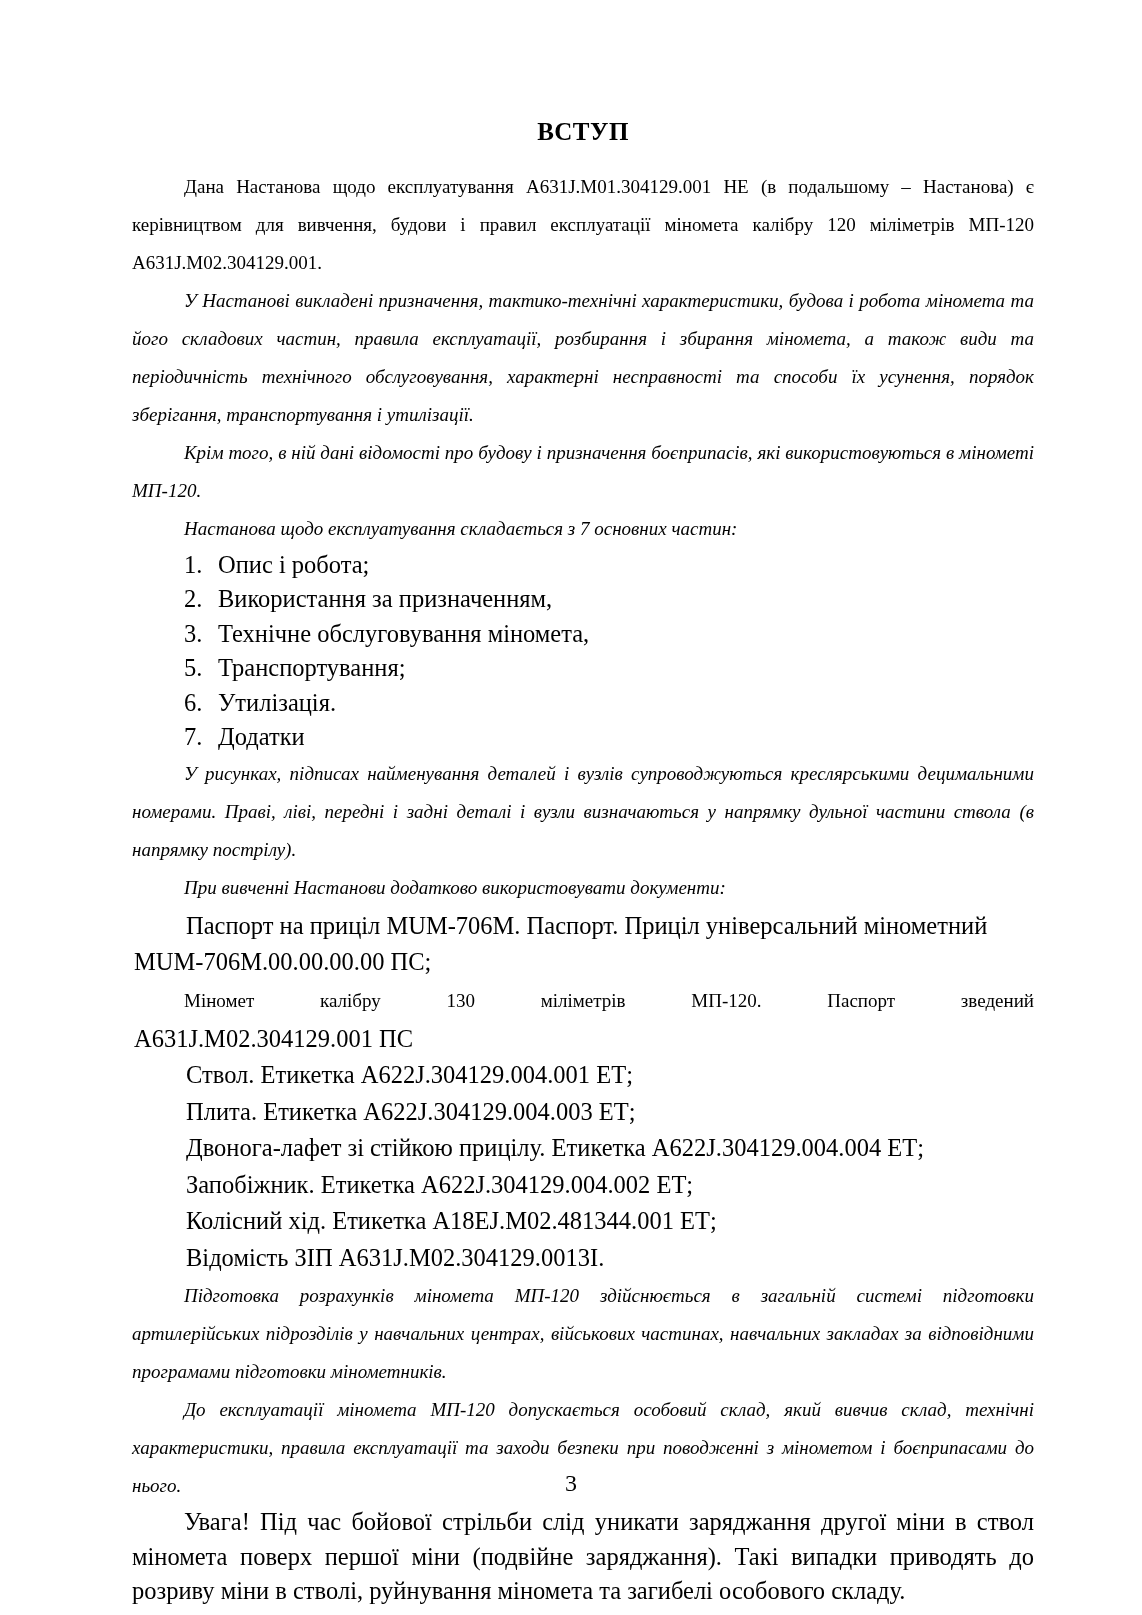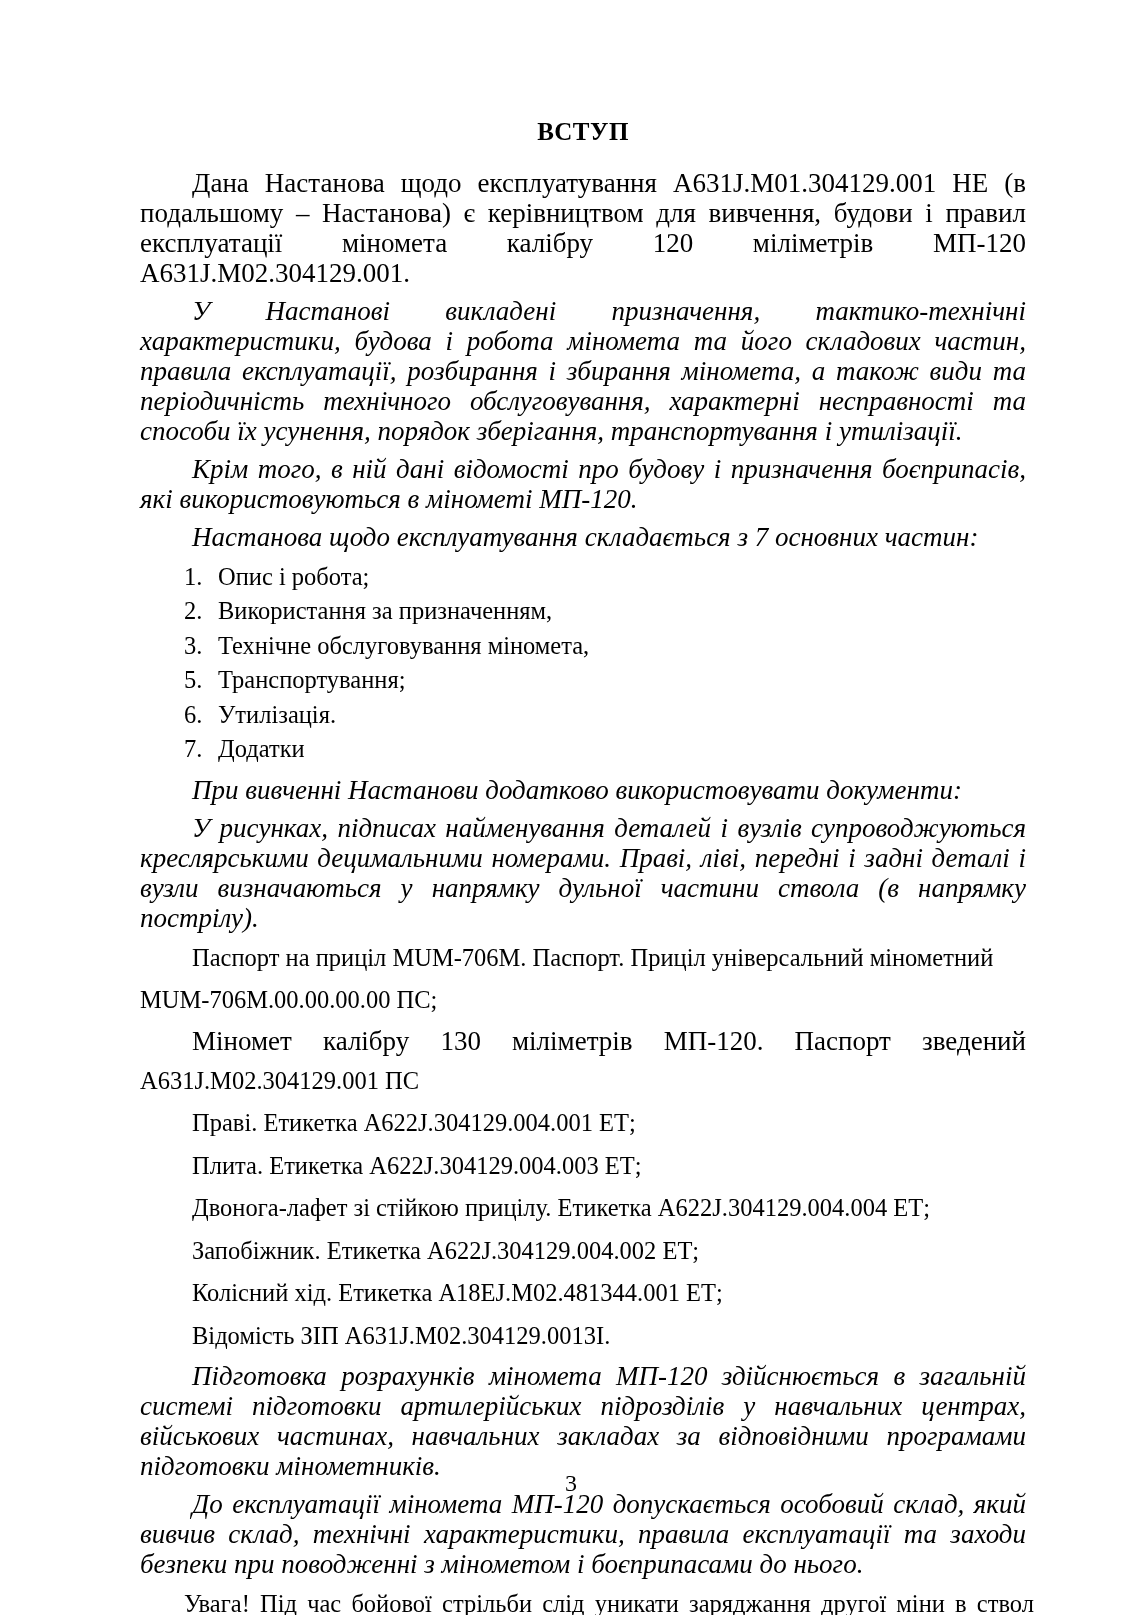--- a/index.html
+++ b/index.html
@@ -25,37 +25,37 @@
   }
   .doc-title {
     text-align: center;
     font-weight: bold;
     font-size: 25px;
     letter-spacing: 0.5px;
     margin: 0 0 22px 0;
     line-height: 1.1;
   }
   p.para {
-    margin: 8px;
+    margin: 0;
     text-align: justify;
     text-justify: inter-word;
-    font-size: 27px;
-    line-height: 30px;
+    font-size: 19px;
+    line-height: 38px;
     text-indent: 52px;
     hyphens: manual;
   }
   p.para.lastline-left {
     text-align-last: left;
     font-style: italic;
   }
   p.para.forcejust {
     text-align-last: justify;
   }
   p.ref {
-    margin: 8px;
+    margin: 2px;
     text-align: left;
     font-size: 24.5px;
     line-height: 34.5px;
     text-indent: 52px;
   }
   p.ref.cont {
     text-indent: 0;
   }
   ol.parts-list {
     margin: 0;
@@ -116,31 +116,31 @@
 
     <ol class="parts-list">
       <li><span class="num">1.</span><span>Опис і робота;</span></li>
       <li><span class="num">2.</span><span>Використання за призначенням,</span></li>
       <li><span class="num">3.</span><span>Технічне обслуговування міномета,</span></li>
       <li><span class="num">5.</span><span>Транспортування;</span></li>
       <li><span class="num">6.</span><span>Утилізація.</span></li>
       <li><span class="num">7.</span><span>Додатки</span></li>
     </ol>
 
+    <p class="para lastline-left">У рисунках, підписах найменування деталей і вузлів супроводжуються креслярськими децимальними номерами. Праві, ліві, передні і задні деталі і вузли визначаються у напрямку дульної частини ствола (в напрямку пострілу).</p>
+
     <p class="para lastline-left">При вивченні Настанови додатково використовувати документи:</p>
-
-    <p class="para lastline-left">У рисунках, підписах найменування деталей і вузлів супроводжуються креслярськими децимальними номерами. Праві, ліві, передні і задні деталі і вузли визначаються у напрямку дульної частини ствола (в напрямку пострілу).</p>
 
     <p class="ref">Паспорт на приціл MUM-706M. Паспорт. Приціл універсальний мінометний</p>
     <p class="ref cont">MUM-706M.00.00.00.00 ПС;</p>
 
     <p class="para forcejust">Міномет калібру 130 міліметрів МП-120. Паспорт зведений</p>
     <p class="ref cont">A631J.M02.304129.001 ПС</p>
 
-    <p class="ref">Праві. Етикетка A622J.304129.004.001 ЕТ;</p>
+    <p class="ref">Ствол. Етикетка A622J.304129.004.001 ЕТ;</p>
     <p class="ref">Плита. Етикетка A622J.304129.004.003 ЕТ;</p>
     <p class="ref">Двонога-лафет зі стійкою прицілу. Етикетка A622J.304129.004.004 ЕТ;</p>
     <p class="ref">Запобіжник. Етикетка A622J.304129.004.002 ЕТ;</p>
     <p class="ref">Колісний хід. Етикетка A18EJ.M02.481344.001 ЕТ;</p>
     <p class="ref">Відомість ЗІП A631J.M02.304129.0013І.</p>
 
     <p class="para lastline-left">Підготовка розрахунків міномета МП-120 здійснюється в загальній системі підготовки артилерійських підрозділів у навчальних центрах, військових частинах, навчальних закладах за відповідними програмами підготовки мінометників.</p>
 
     <p class="para lastline-left">До експлуатації міномета МП-120 допускається особовий склад, який вивчив склад, технічні характеристики, правила експлуатації та заходи безпеки при поводженні з мінометом і боєприпасами до нього.</p>
 

